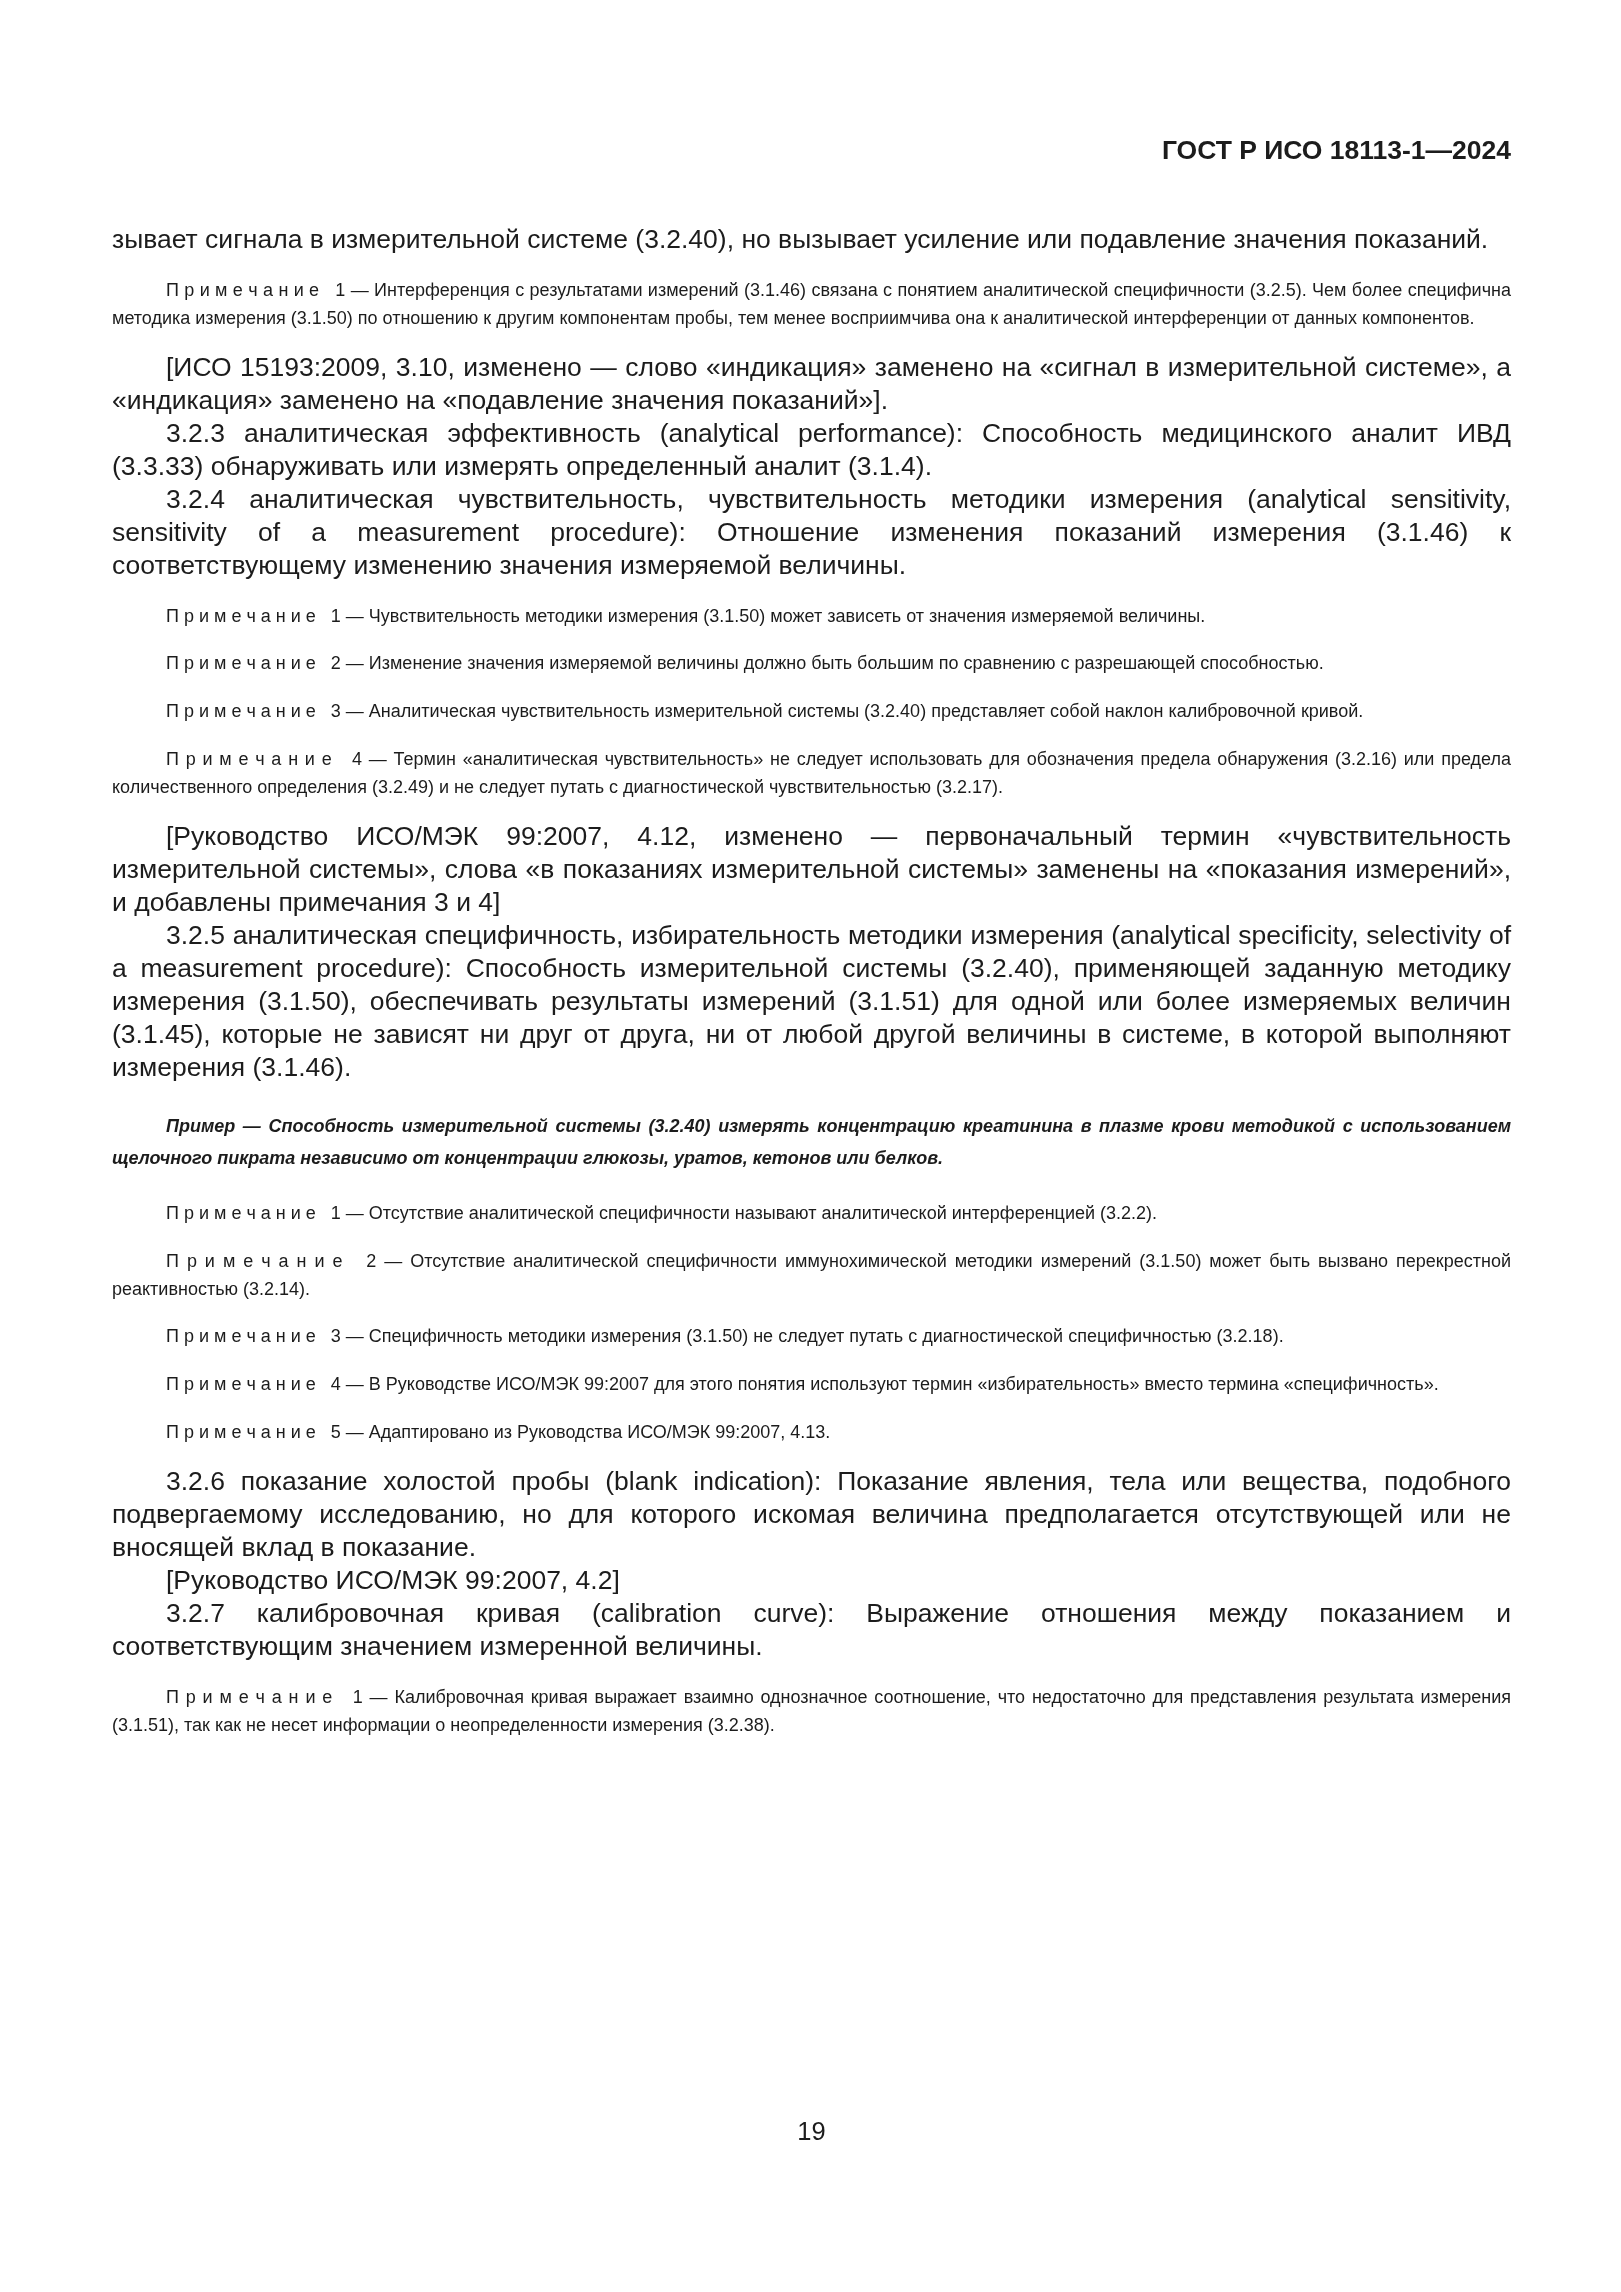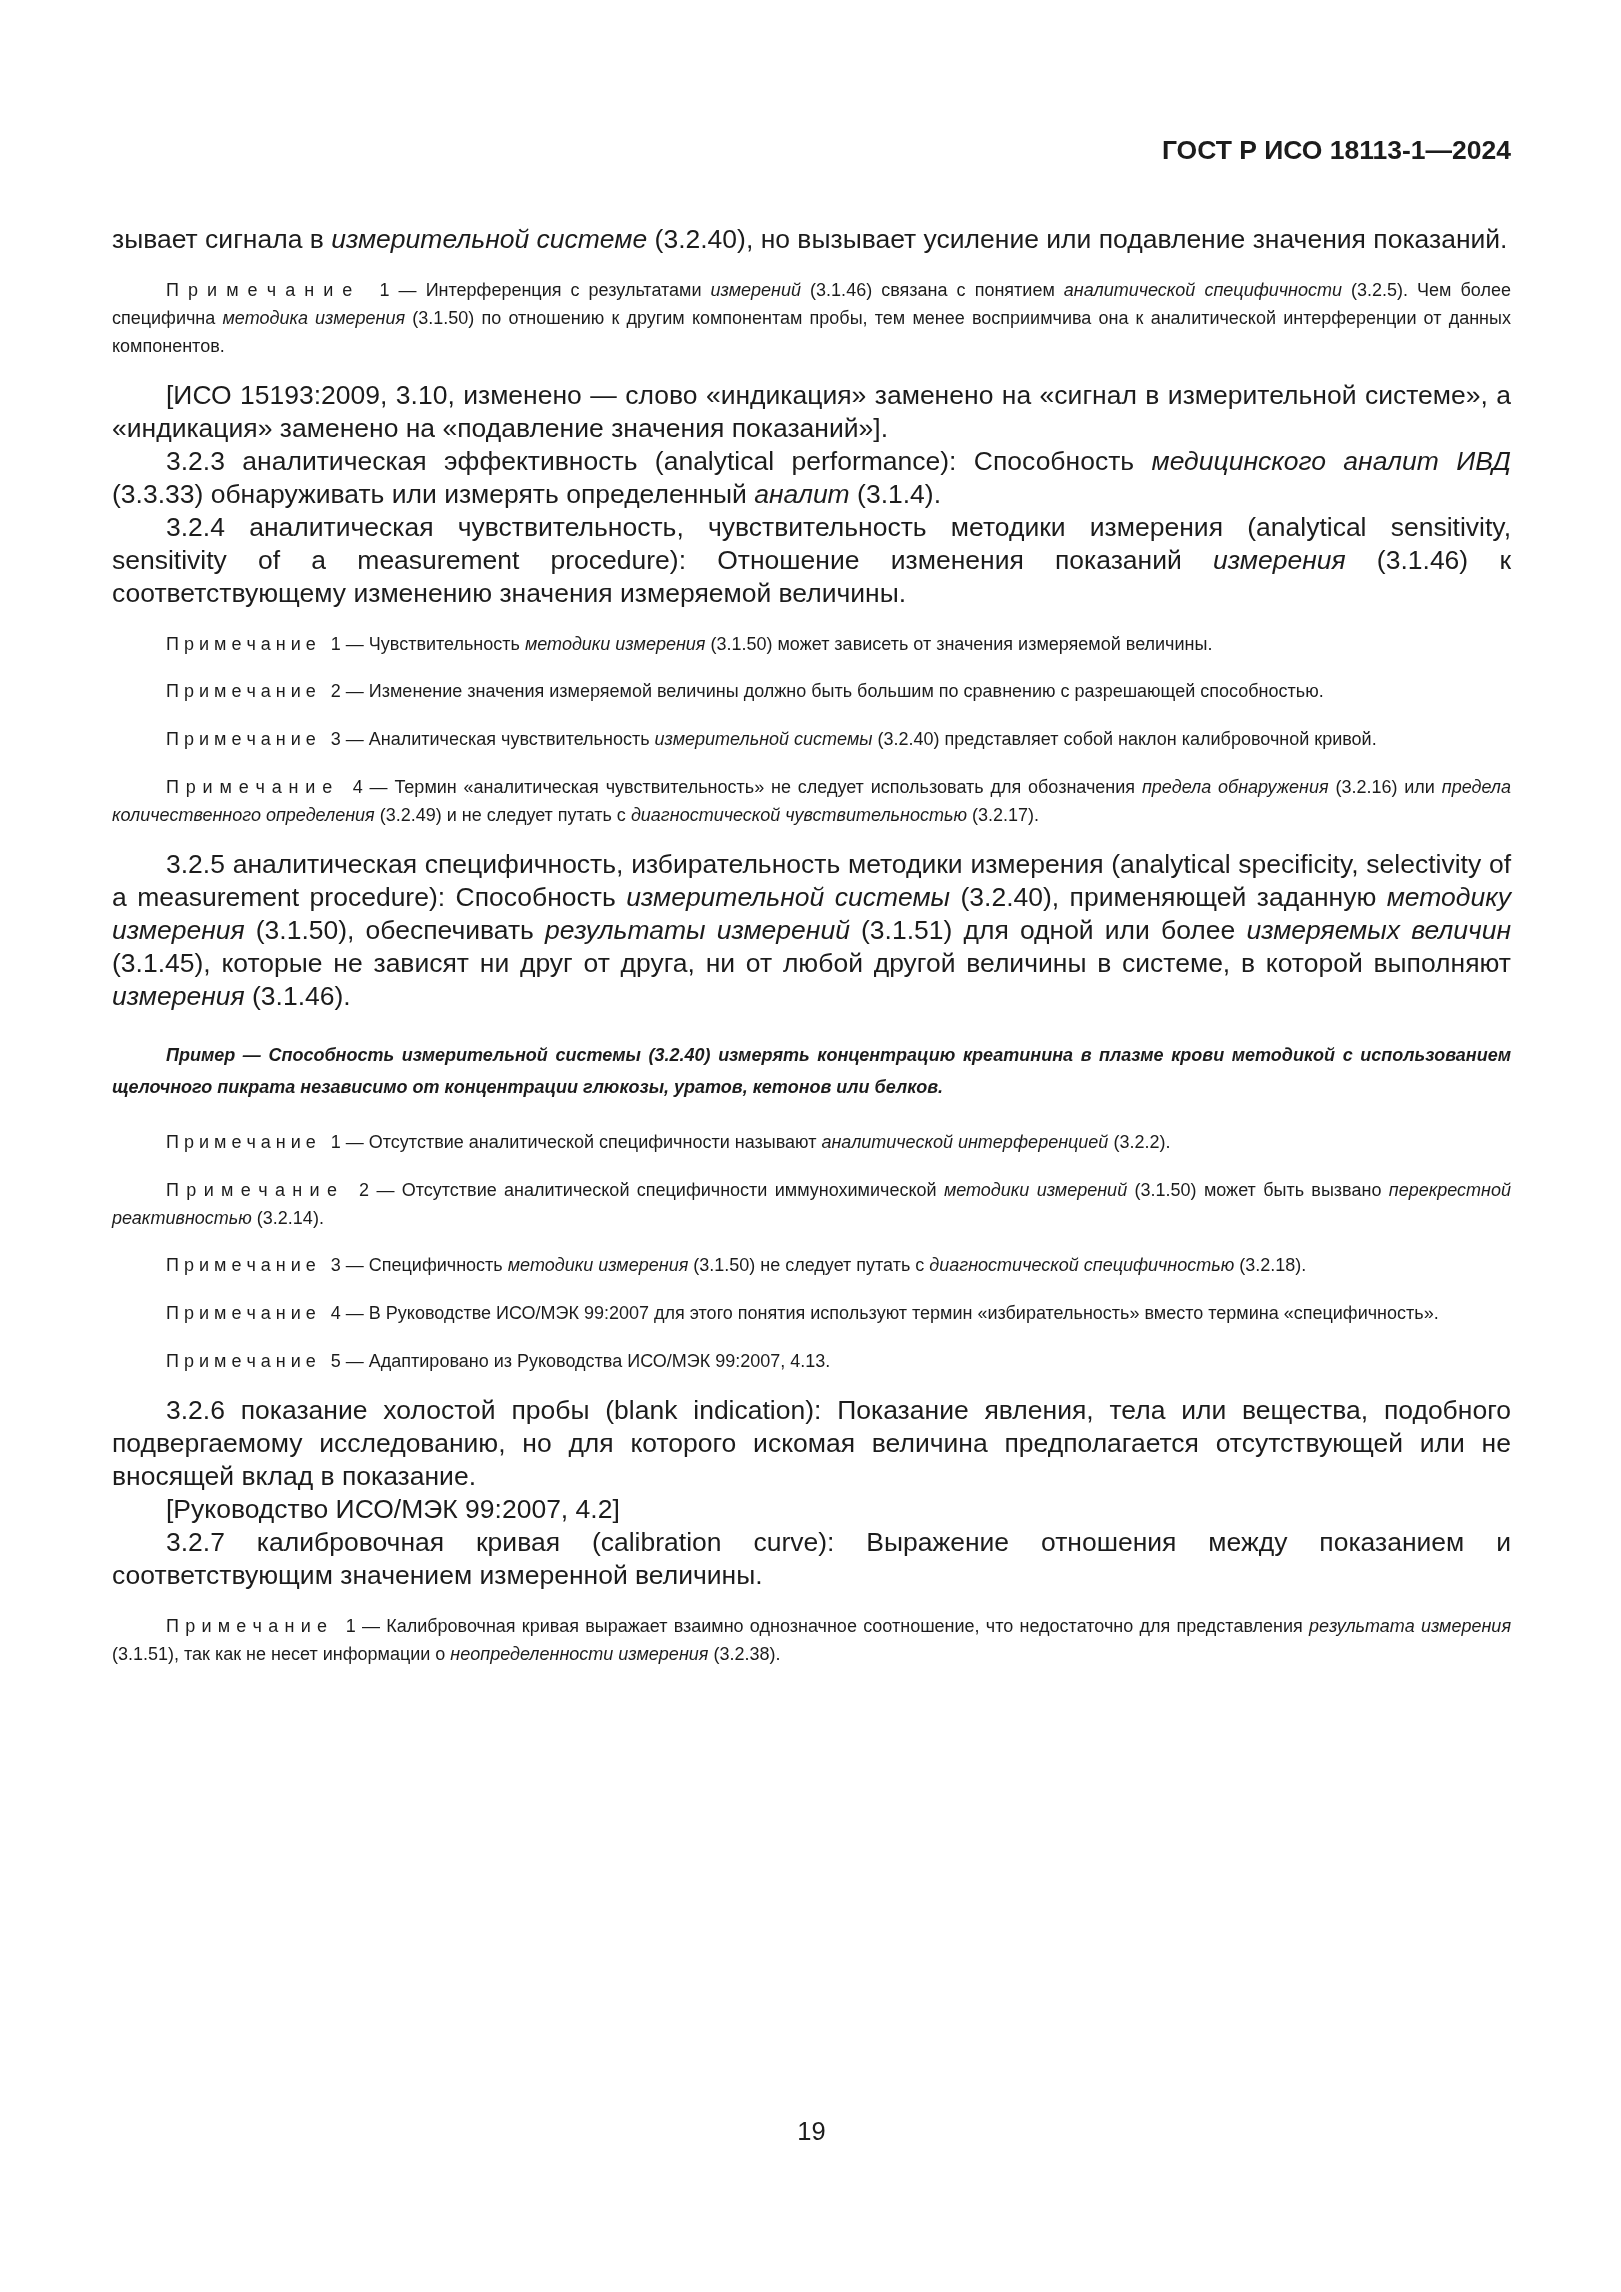--- a/index.html
+++ b/index.html
@@ -46,21 +46,21 @@
     margin: 19.6px 0;
   }
   p.example {
     font-size: 18px;
     line-height: 32px;
     text-indent: 54px;
     font-weight: bold;
     font-style: italic;
     margin: 25.5px 0;
   }
-  span.i { font-style: italic; }
+  span.i { }
   span.b { font-weight: normal; margin-top: 8px; }
   .page-number {
     margin-top: auto;
     padding-top: 39px;
     text-align: center;
     font-size: 25.5px;
   }
 </style>
 </head>
 <body>
@@ -71,20 +71,21 @@
   <div class="doc-body">
       <p class="body noindent"><span>зывает сигнала в </span><span class="i">измерительной системе</span><span> (3.2.40), но вызывает усиление или подавление значения показаний.</span></p>
       <p class="note"><span>П р и м е ч а н и е&nbsp;&nbsp; 1 — Интерференция с результатами </span><span class="i">измерений</span><span> (3.1.46) связана с понятием </span><span class="i">аналитической специфичности</span><span> (3.2.5). Чем более специфична </span><span class="i">методика измерения</span><span> (3.1.50) по отношению к другим компонентам пробы, тем менее восприимчива она к аналитической интерференции от данных компонентов.</span></p>
       <p class="source"><span>[ИСО 15193:2009, 3.10, изменено — слово «индикация» заменено на «сигнал в измерительной системе», а «индикация» заменено на «подавление значения показаний»].</span></p>
       <p class="body"><span>3.2.3 </span><span class="b">аналитическая эффективность</span><span> (analytical performance): Способность </span><span class="i">медицинского аналит ИВД</span><span> (3.3.33) обнаруживать или измерять определенный </span><span class="i">аналит</span><span> (3.1.4).</span></p>
       <p class="body"><span>3.2.4 </span><span class="b">аналитическая чувствительность, чувствительность методики измерения</span><span> (analytical sensitivity, sensitivity of a measurement procedure): Отношение изменения показаний </span><span class="i">измерения</span><span> (3.1.46) к соответствующему изменению значения измеряемой величины.</span></p>
       <p class="note"><span>П р и м е ч а н и е&nbsp;&nbsp; 1 — Чувствительность </span><span class="i">методики измерения</span><span> (3.1.50) может зависеть от значения измеряемой величины.</span></p>
       <p class="note"><span>П р и м е ч а н и е&nbsp;&nbsp; 2 — Изменение значения измеряемой величины должно быть большим по сравнению с разрешающей способностью.</span></p>
       <p class="note"><span>П р и м е ч а н и е&nbsp;&nbsp; 3 — Аналитическая чувствительность </span><span class="i">измерительной системы</span><span> (3.2.40) представляет собой наклон калибровочной кривой.</span></p>
       <p class="note"><span>П р и м е ч а н и е&nbsp;&nbsp; 4 — Термин «аналитическая чувствительность» не следует использовать для обозначения </span><span class="i">предела обнаружения</span><span> (3.2.16) или </span><span class="i">предела количественного определения</span><span> (3.2.49) и не следует путать с </span><span class="i">диагностической чувствительностью</span><span> (3.2.17).</span></p>
+      <p class="source"><span>[Руководство ИСО/МЭК 99:2007, 4.12, изменено — первоначальный термин «чувствительность измерительной системы», слова «в показаниях измерительной системы» заменены на «показания измерений», и добавлены примечания 3 и 4]</span></p>
       <p class="body"><span>3.2.5 </span><span class="b">аналитическая специфичность, избирательность методики измерения</span><span> (analytical specificity, selectivity of a measurement procedure): Способность </span><span class="i">измерительной системы</span><span> (3.2.40), применяющей заданную </span><span class="i">методику измерения</span><span> (3.1.50), обеспечивать </span><span class="i">результаты измерений</span><span> (3.1.51) для одной или более </span><span class="i">измеряемых величин</span><span> (3.1.45), которые не зависят ни друг от друга, ни от любой другой величины в системе, в которой выполняют </span><span class="i">измерения</span><span> (3.1.46).</span></p>
       <p class="example"><span>Пример — Способность измерительной системы (3.2.40) измерять концентрацию креатинина в плазме крови методикой с использованием щелочного пикрата независимо от концентрации глюкозы, уратов, кетонов или белков.</span></p>
       <p class="note"><span>П р и м е ч а н и е&nbsp;&nbsp; 1 — Отсутствие аналитической специфичности называют </span><span class="i">аналитической интерференцией</span><span> (3.2.2).</span></p>
       <p class="note"><span>П р и м е ч а н и е&nbsp;&nbsp; 2 — Отсутствие аналитической специфичности иммунохимической </span><span class="i">методики измерений</span><span> (3.1.50) может быть вызвано </span><span class="i">перекрестной реактивностью</span><span> (3.2.14).</span></p>
       <p class="note"><span>П р и м е ч а н и е&nbsp;&nbsp; 3 — Специфичность </span><span class="i">методики измерения</span><span> (3.1.50) не следует путать с </span><span class="i">диагностической специфичностью</span><span> (3.2.18).</span></p>
       <p class="note"><span>П р и м е ч а н и е&nbsp;&nbsp; 4 — В Руководстве ИСО/МЭК 99:2007 для этого понятия используют термин «избирательность» вместо термина «специфичность».</span></p>
       <p class="note"><span>П р и м е ч а н и е&nbsp;&nbsp; 5 — Адаптировано из Руководства ИСО/МЭК 99:2007, 4.13.</span></p>
       <p class="body"><span>3.2.6 </span><span class="b">показание холостой пробы</span><span> (blank indication): Показание явления, тела или вещества, подобного подвергаемому исследованию, но для которого искомая величина предполагается отсутствующей или не вносящей вклад в показание.</span></p>
       <p class="source"><span>[Руководство ИСО/МЭК 99:2007, 4.2]</span></p>
       <p class="body"><span>3.2.7 </span><span class="b">калибровочная кривая</span><span> (calibration curve): Выражение отношения между показанием и соответствующим значением измеренной величины.</span></p>

